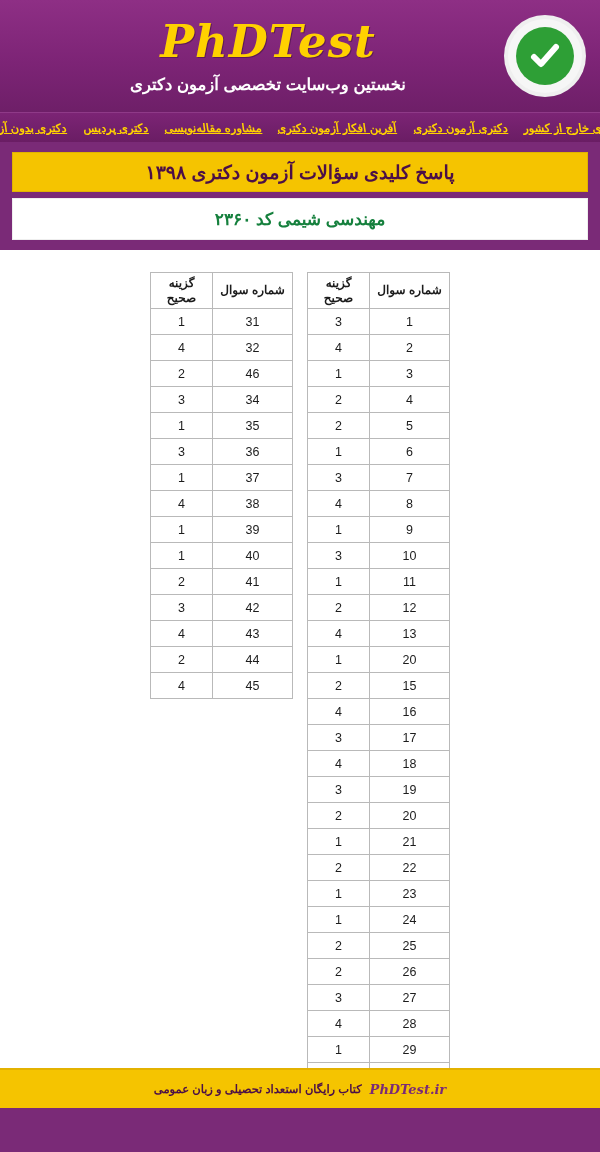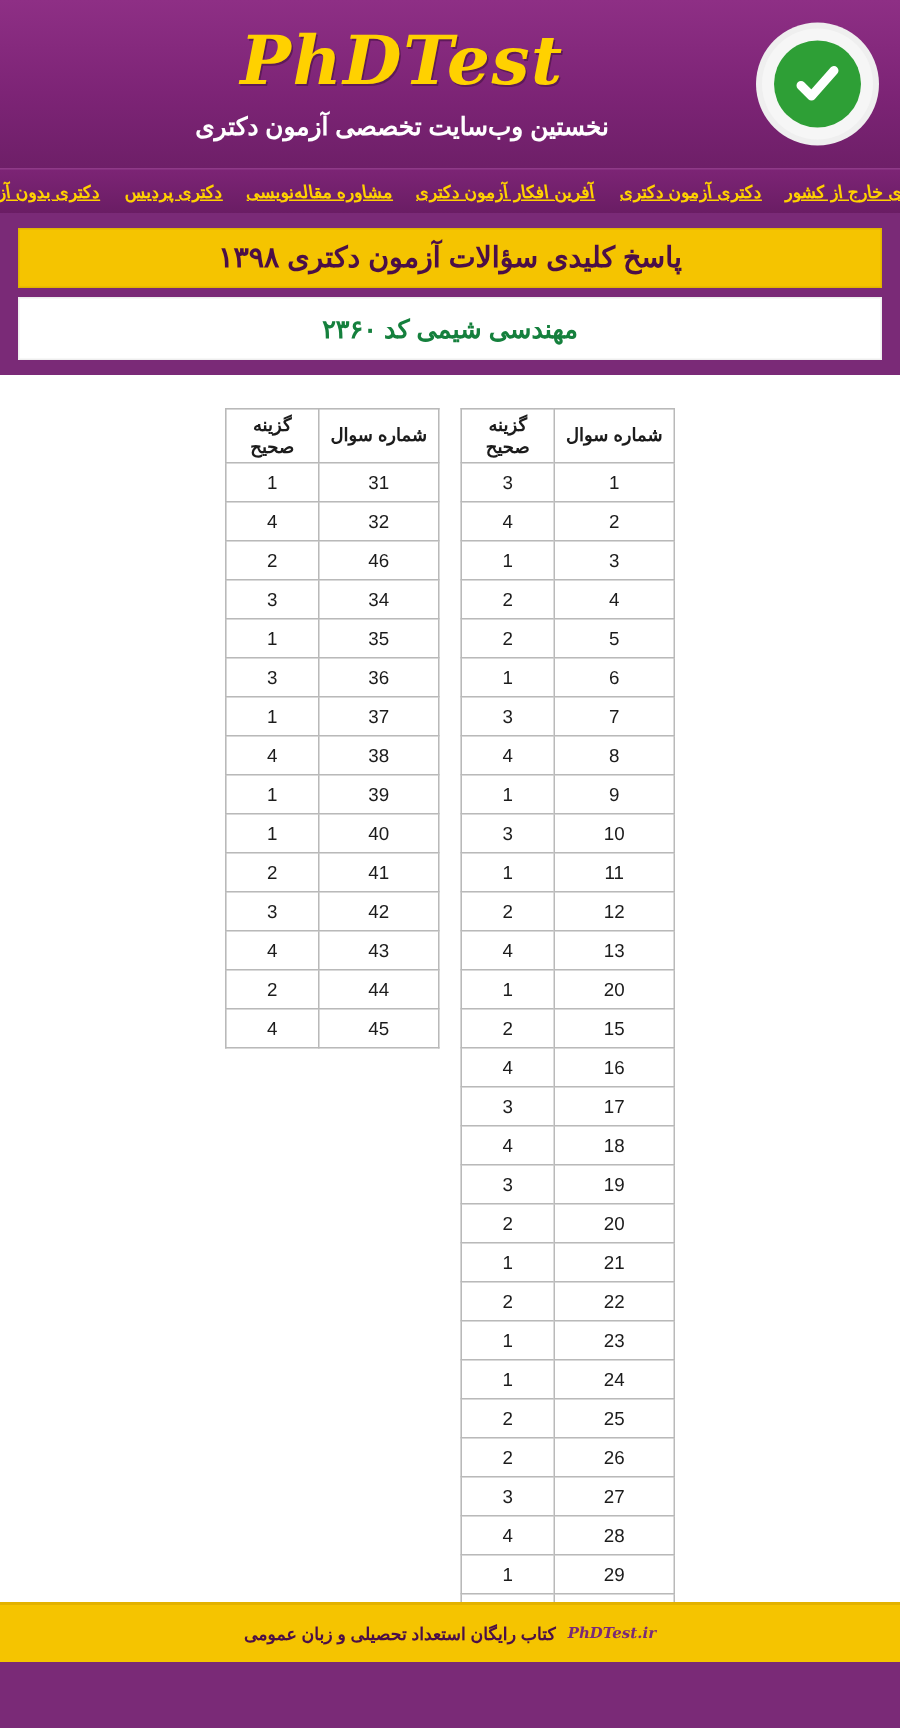--- a/index.html
+++ b/index.html
@@ -167,21 +167,21 @@
   .footer-text {
     font-size: 11.5px;
     font-weight: bold;
     color: #4b0f47;
     white-space: nowrap;
   }
   .footer-brand {
     font-family: "DejaVu Serif", serif;
     font-style: italic;
     font-weight: bold;
-    font-size: 10px;
+    font-size: 13px;
     color: #7a2a77;
     direction: ltr;
     white-space: nowrap;
   }
 </style>
 </head>
 <body>
 
 <div class="header">
   <div class="header-inner">

